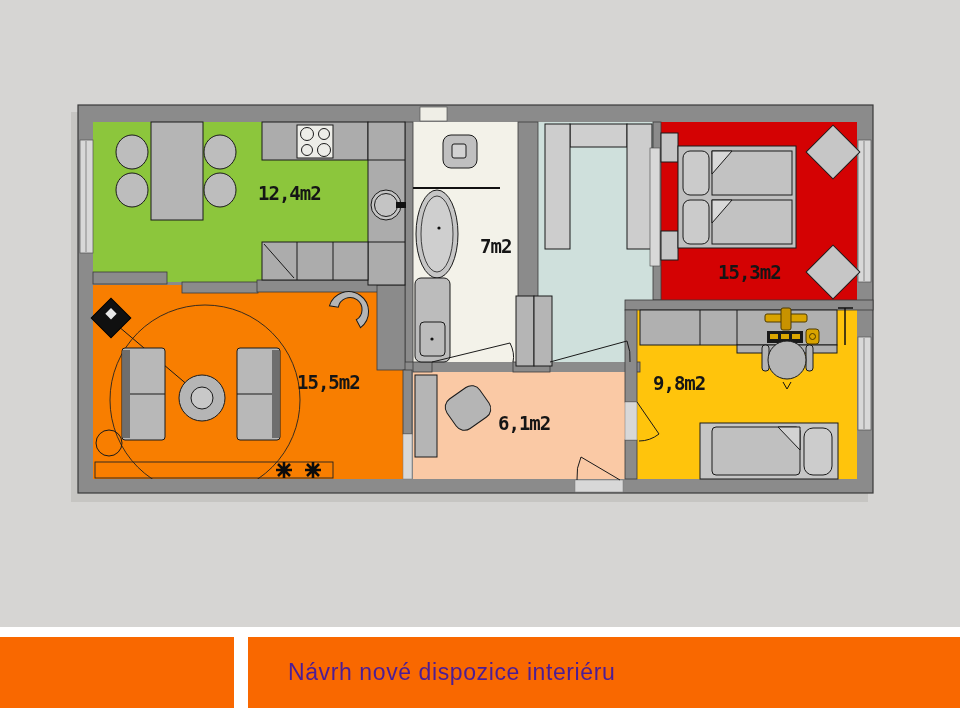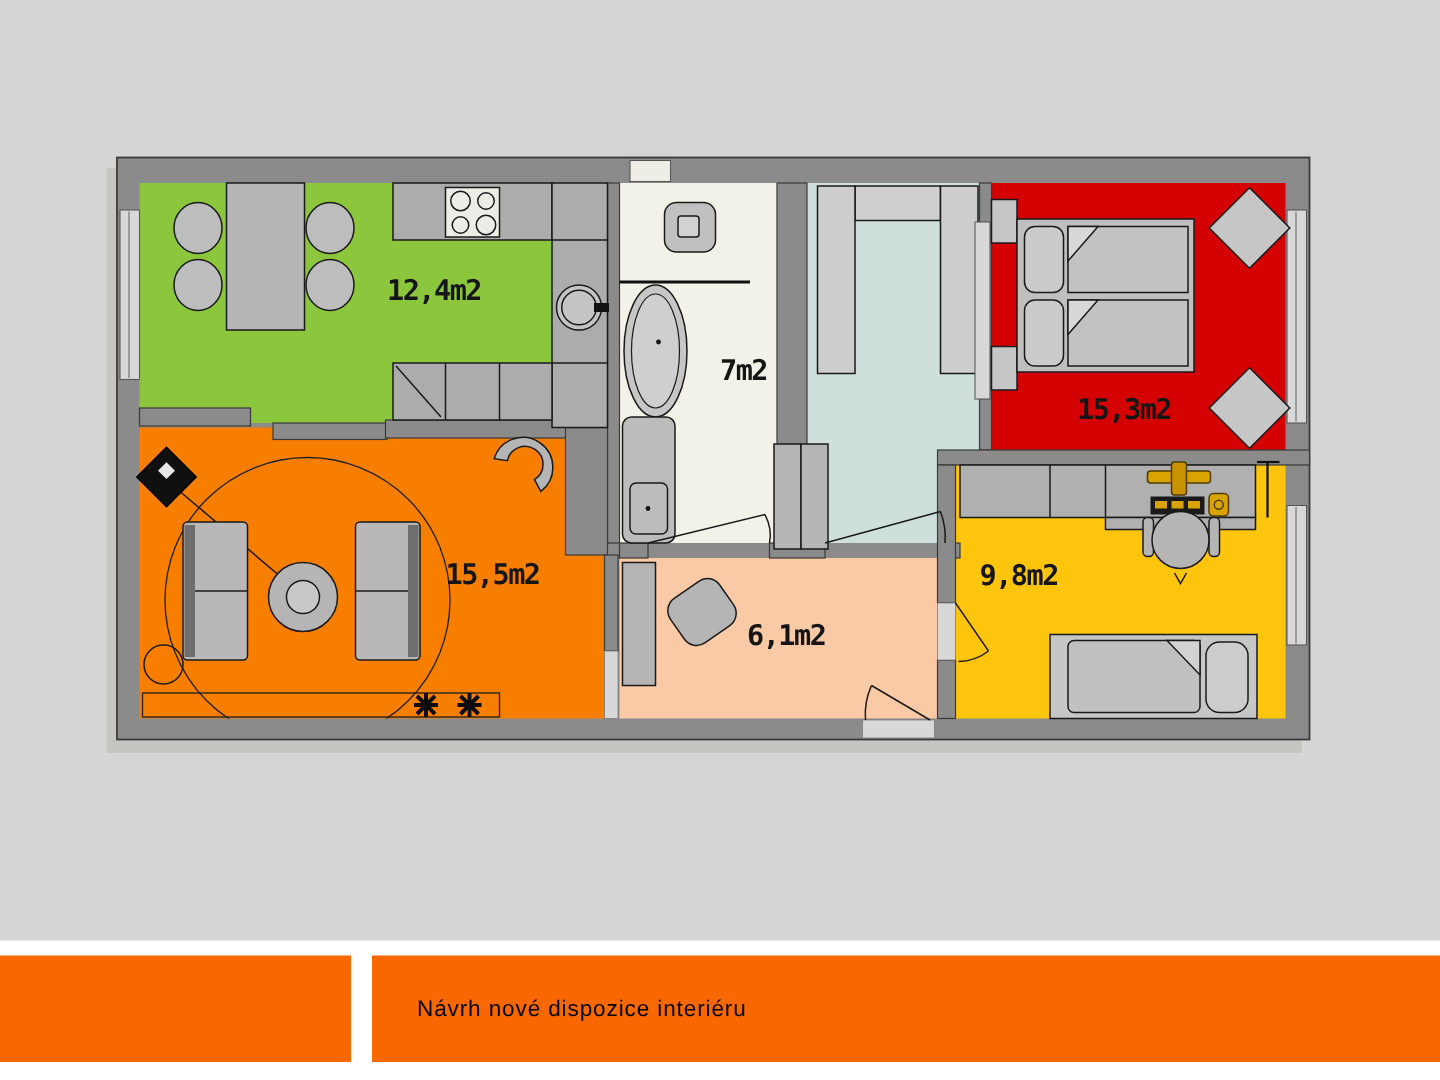--- a/index.html
+++ b/index.html
@@ -6,21 +6,21 @@
   body{
     width:960px;height:720px;position:relative;background:#ffffff;overflow:hidden;
     font-family:"Liberation Sans",sans-serif;
   }
   .bg-top{position:absolute;left:0;top:0;width:960px;height:627px;background:#D6D5D3;}
   .plan-svg{position:absolute;left:0;top:0;}
   .banner{position:absolute;top:637px;height:71px;background:#F96800;}
   .banner-left{left:0;width:234px;}
   .banner-right{left:248px;width:712px;display:flex;align-items:center;}
   .slide-title{
-    color:#000000;font-size:15px;letter-spacing:0.6px;padding-left:30px;
+    color:#4c1d95;font-size:23px;letter-spacing:0.6px;padding-left:40px;
     font-family:"Liberation Sans",sans-serif;font-weight:400;
   }
   .arealabel{
     font-family:"DejaVu Sans Mono",monospace;font-weight:bold;font-size:19px;
     letter-spacing:-1px;fill:#151515;
   }
   .thin{stroke:#1a1a1a;stroke-width:1;fill:none;}
 </style>
 </head>
 <body>

